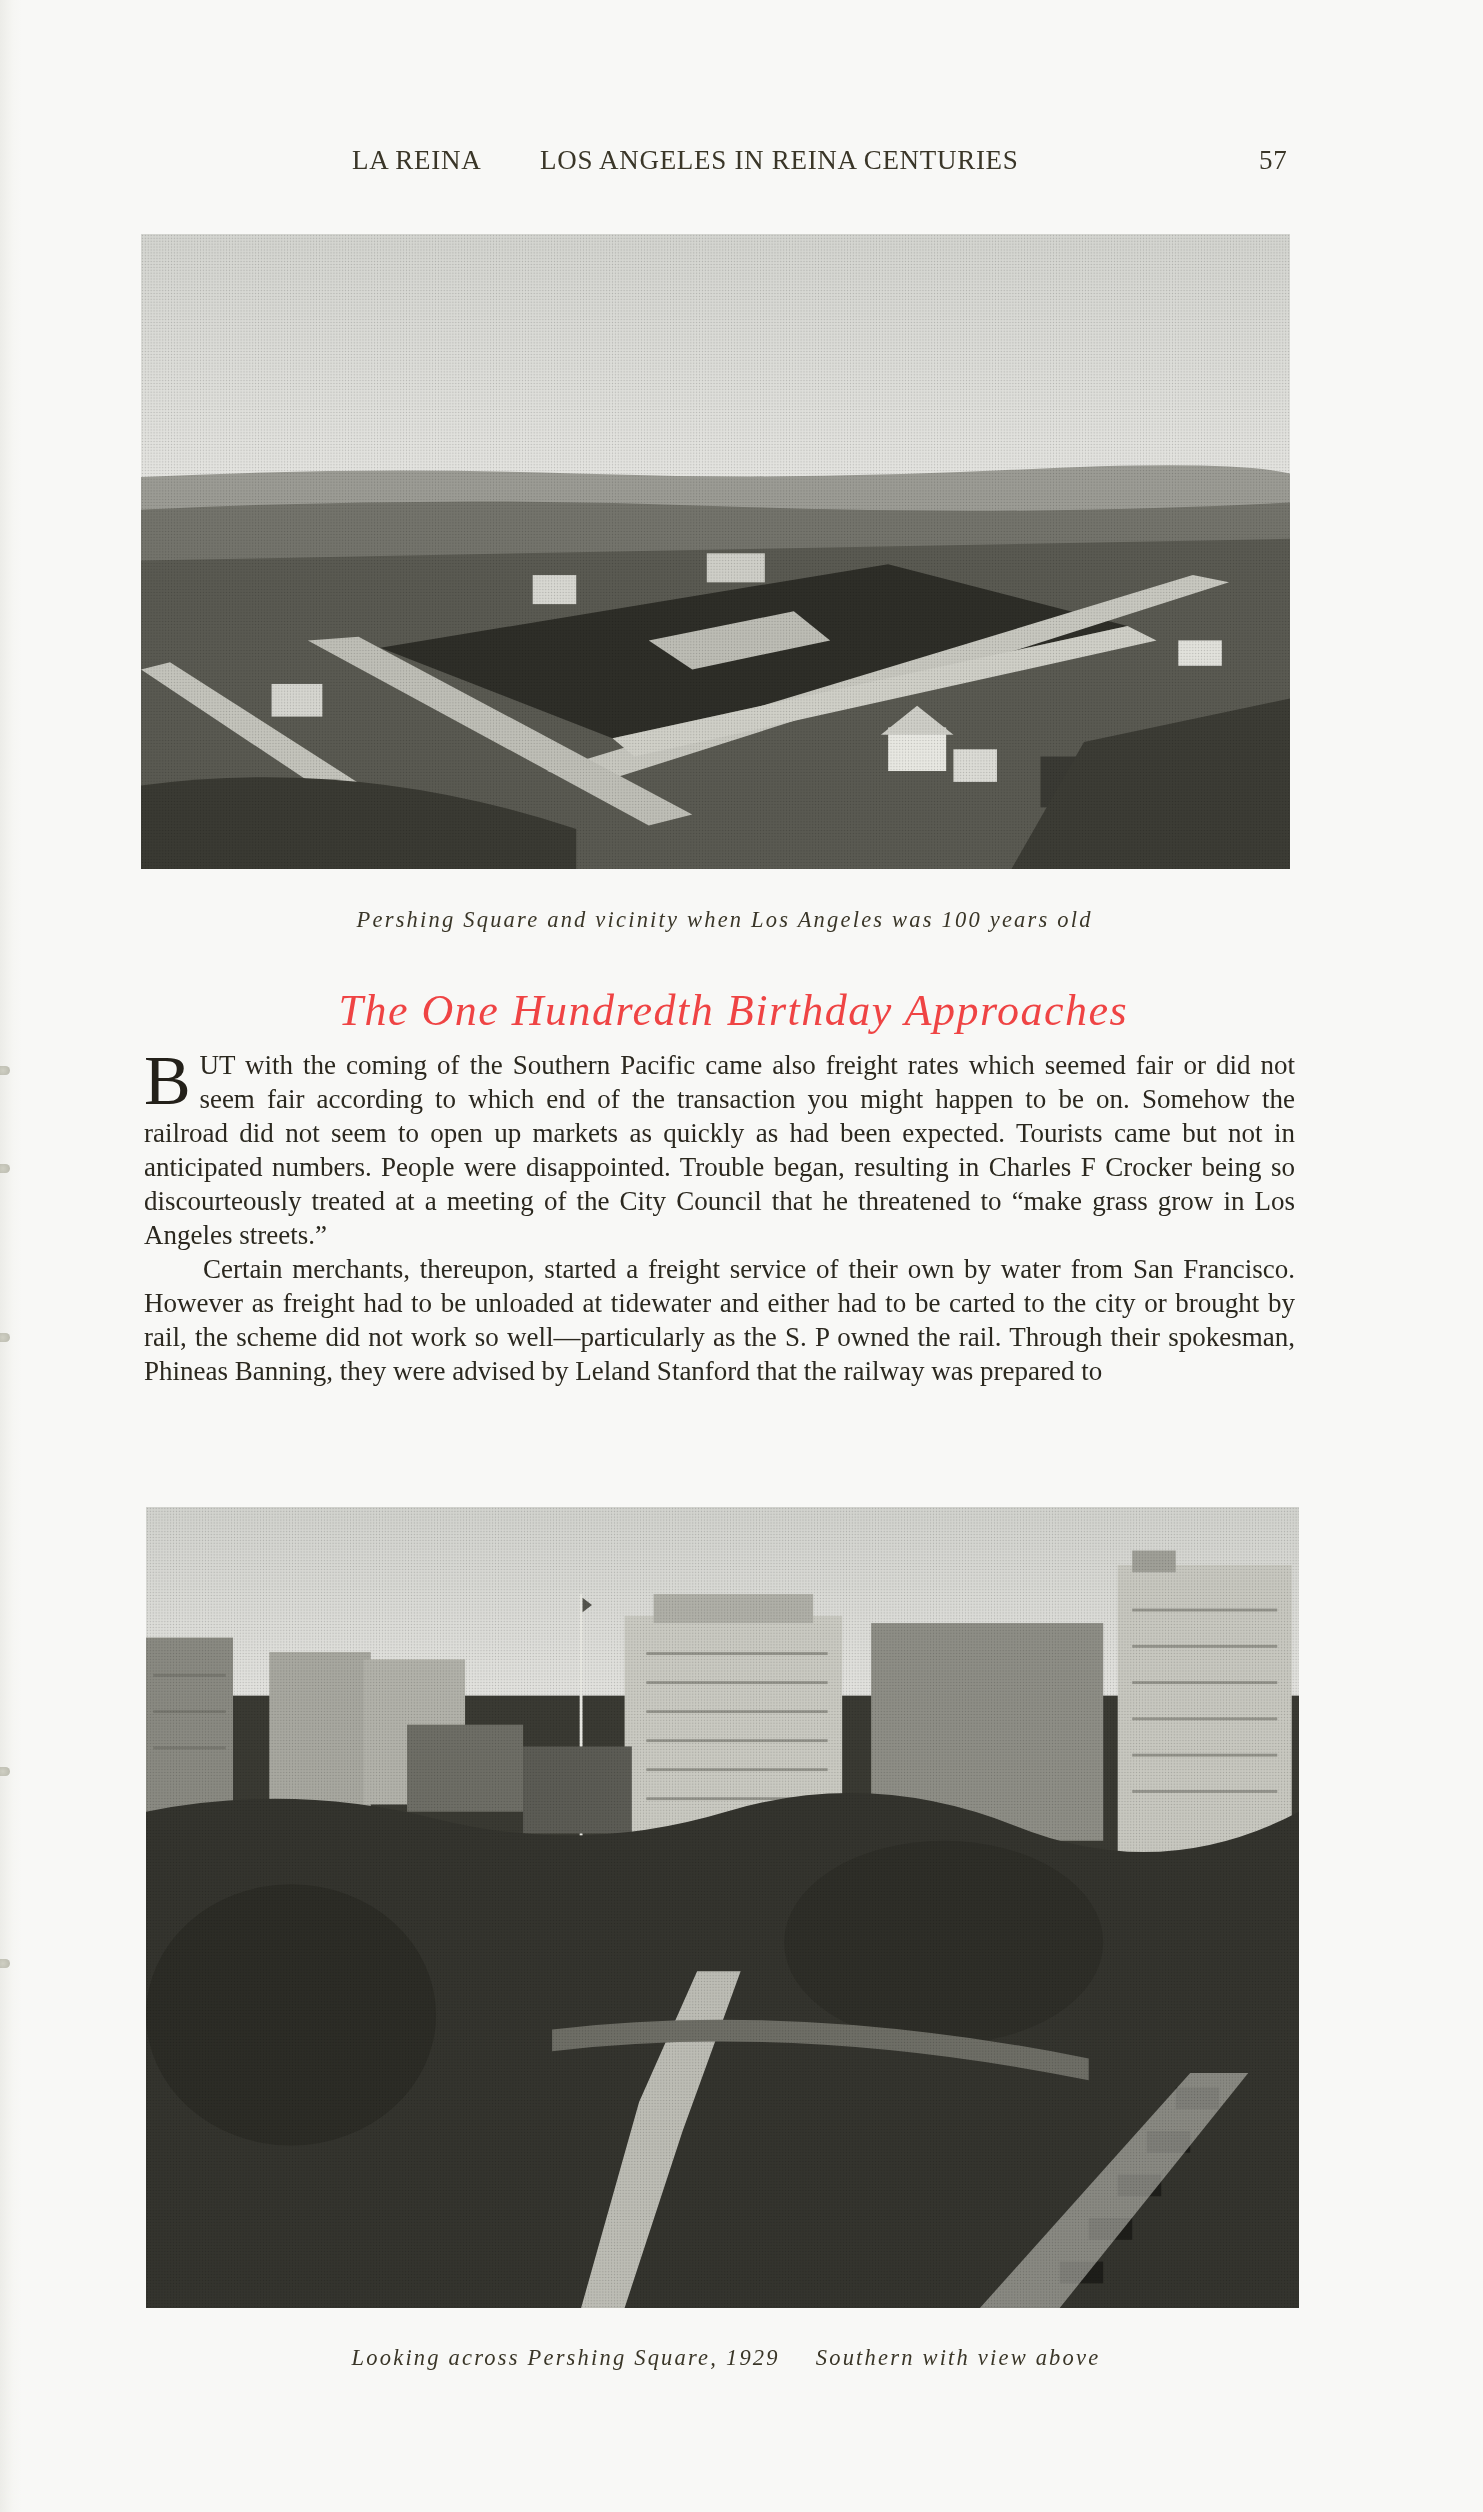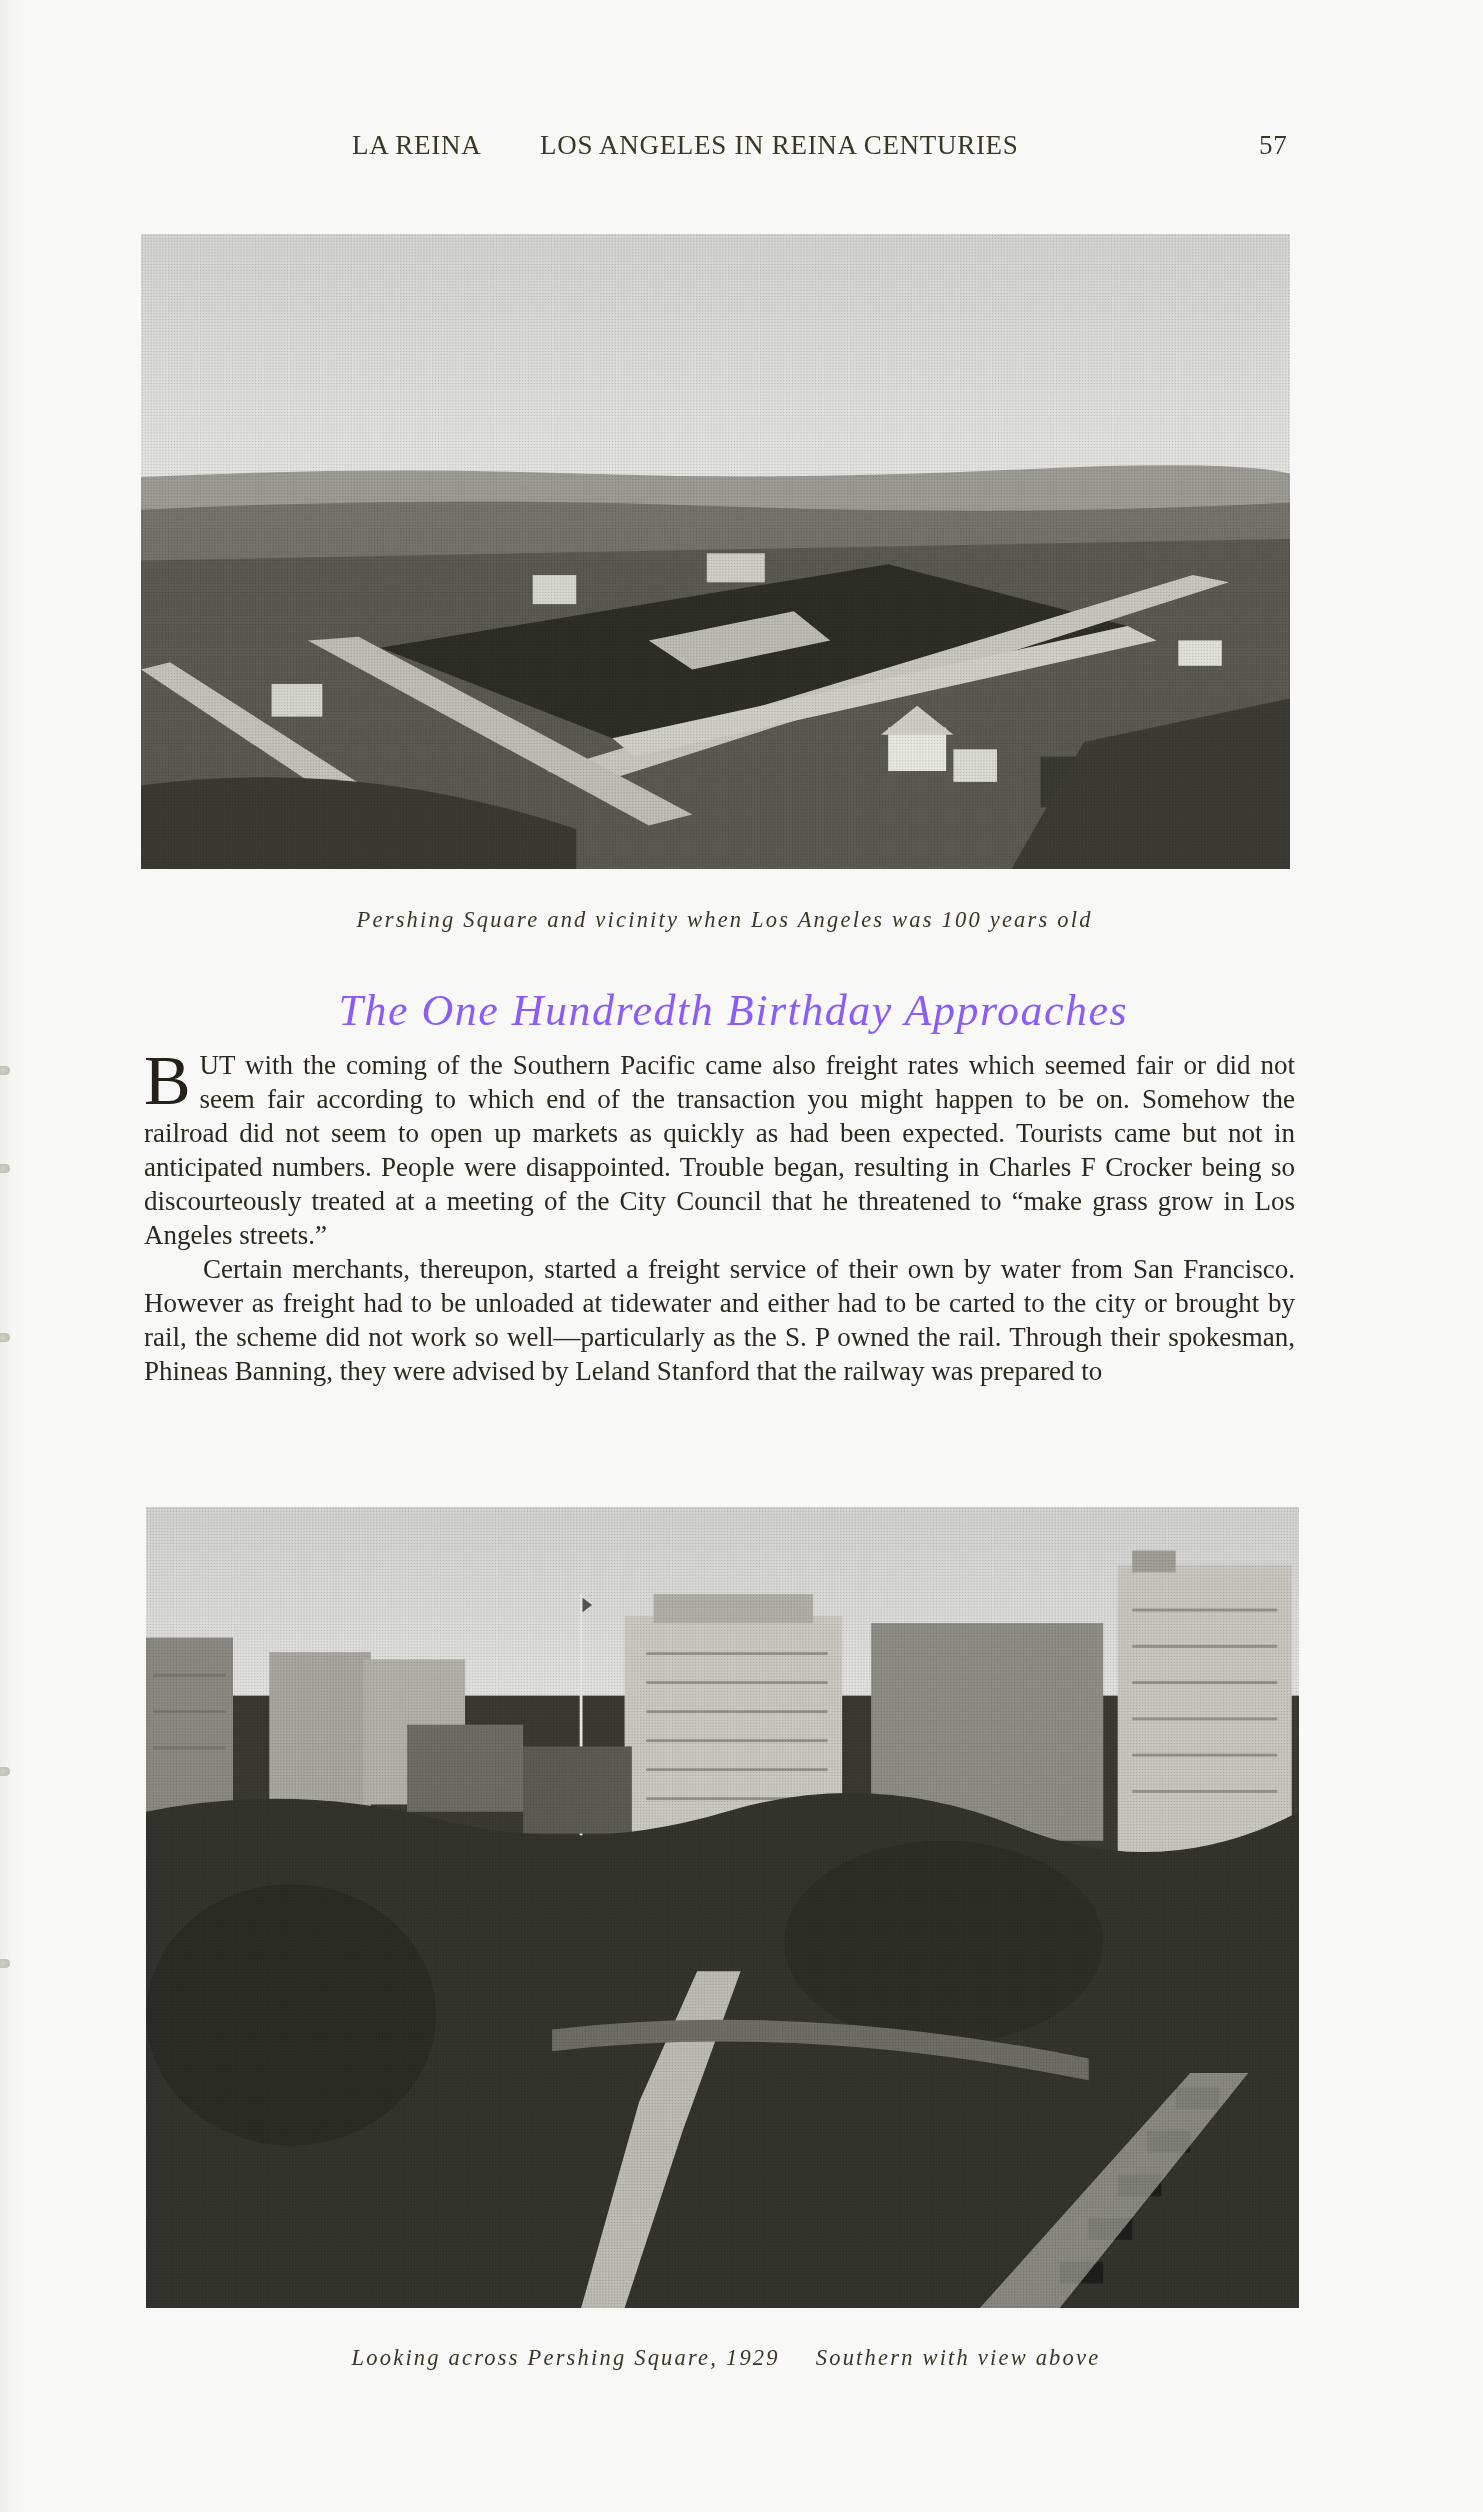--- a/index.html
+++ b/index.html
@@ -9,39 +9,39 @@
       position: relative;
       overflow: hidden;
       font-family: "Liberation Serif", "DejaVu Serif", serif;
       color: #2b281f;
     }
     .page-edge { position: absolute; left: 0; top: 0; width: 22px; height: 2512px;
       background: linear-gradient(90deg, #ecece8 0%, #f6f6f3 60%, #f8f8f6 100%); }
     .binding-mark { position: absolute; left: 0; width: 10.2px; height: 8.7px; border-radius: 0 5.1px 5.1px 0;
       background: radial-gradient(circle at 30% 50%, #cfcfc3, #b9b9ad); }
 
-    .running-head { position: absolute; top: 130px; left: 0; width: 1484px; height: 36px; }
+    .running-head { position: absolute; top: 145px; left: 0; width: 1484px; height: 36px; }
     .running-head span { position: absolute; top: 0; font-size: 27px; letter-spacing: 0.7px; color: #3a3628; }
     .rh-book { left: 352px; }
     .rh-title { left: 540px; }
     .rh-page { left: 1259px; }
 
     .photo { position: absolute; overflow: hidden; background: #7a7a72; }
     .photo svg { display: block; width: 100%; height: 100%; }
     .photo-top { left: 141px; top: 234px; width: 1149px; height: 635px; }
     .photo-bottom { left: 146px; top: 1507px; width: 1153px; height: 801px; }
 
     .caption { position: absolute; left: 0; width: 1484px; text-align: center;
       font-style: italic; font-size: 22.5px; letter-spacing: 2.2px; color: #3a3628; }
     .caption-top { top: 907px; left: -17.4px; }
     .caption-bottom { top: 2345px; left: -16px; }
     .caption-bottom .gap { display: inline-block; width: 36px; }
 
     .article-title { position: absolute; top: 985px; left: 0; width: 1484px; text-align: center;
-      font-style: italic; font-size: 44px; letter-spacing: 1.5px; color: #8b5cf6; }
+      font-style: italic; font-size: 44px; letter-spacing: 1.5px; color: #ef4444; }
     .article-title span { margin-left: -17.4px; }
 
     .body-text { position: absolute; left: 144px; top: 1048px; width: 1151px;
       font-size: 27px; line-height: 34px; text-align: justify; color: #2b281f; }
     .body-text p { margin: 0; }
     .body-text p.indent { text-indent: 59px; }
     .drop-cap { float: left; font-size: 70px; line-height: 58px; margin: 4.4px 8.7px 0 0; color: #24211a; }
   </style>
 </head>
 <body>

